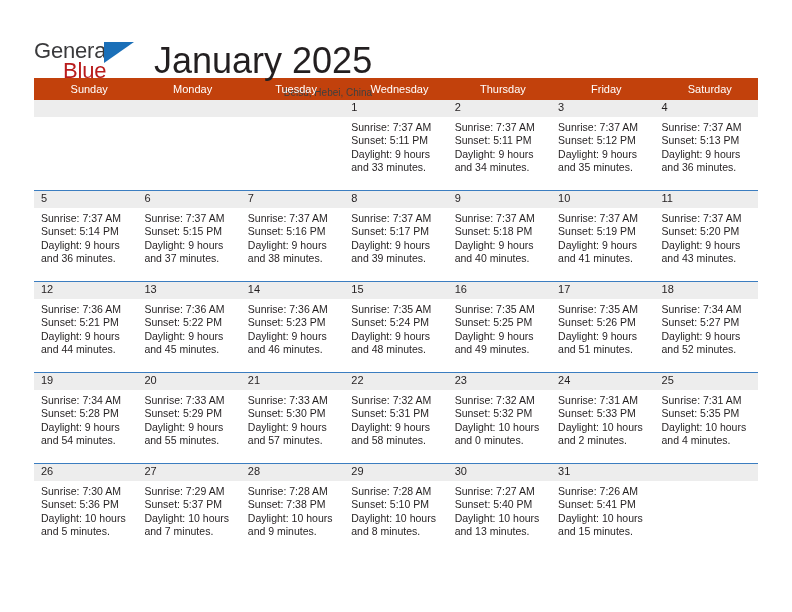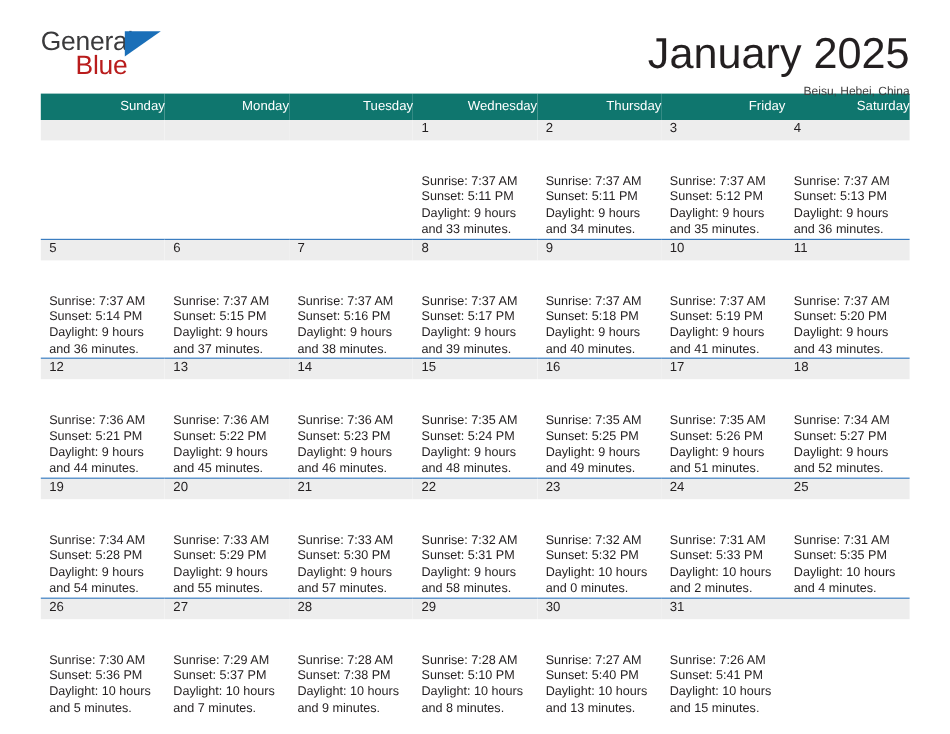--- a/index.html
+++ b/index.html
@@ -19,23 +19,22 @@
     width: 792px;
     height: 612px;
     box-sizing: border-box;
     padding: 0 34px;
   }
 
   
   .header {
     display: flex;
     align-items: flex-start;
-    justify-content: space-between;
     height: 72px;
-    padding-top: 24px;
+    padding-top: 40px;
     box-sizing: border-box;
   }
   .logo {
     position: relative;
     width: 120px;
     height: 46px;
     line-height: 1;
   }
   .logo-general {
     font-size: 22px;
@@ -78,25 +77,25 @@
   }
 
   
   .calendar {
     width: 724px;
     margin-top: 6px;
     border-collapse: collapse;
     table-layout: fixed;
   }
   .calendar th {
-    background: #0f766e;
+    background: #c2410c;
     color: #ffffff;
     font-size: 11px;
     font-weight: normal;
-    text-align: right;
+    text-align: center;
     padding: 5px 0 5px 7px;
     height: 20px;
     box-sizing: border-box;
   }
   .calendar td {
     width: 103.4px;
     height: 90px;
     vertical-align: top;
     padding: 0;
     border-top: 1px solid #3b7dc0;
@@ -111,21 +110,20 @@
     padding: 1px 0 0 7px;
     box-sizing: border-box;
     font-size: 11px;
     color: #231f20;
   }
   .cell-body {
     padding: 4px 6px 0 7px;
     font-size: 10.5px;
     line-height: 13.4px;
     color: #231f20;
-    margin-top: 24px;
   }
   .cell-body div {
     white-space: nowrap;
   }
   td.empty .daynum-band {
     background: #ededed;
   }
 </style>
 </head>
 <body>

